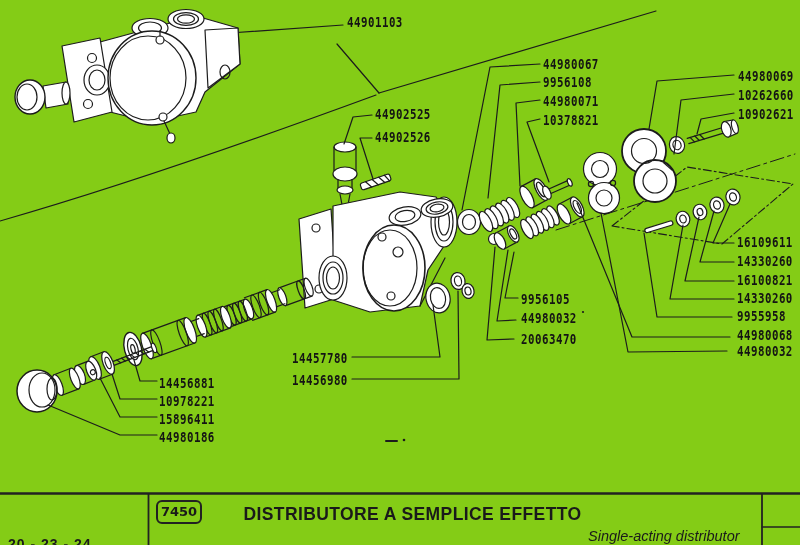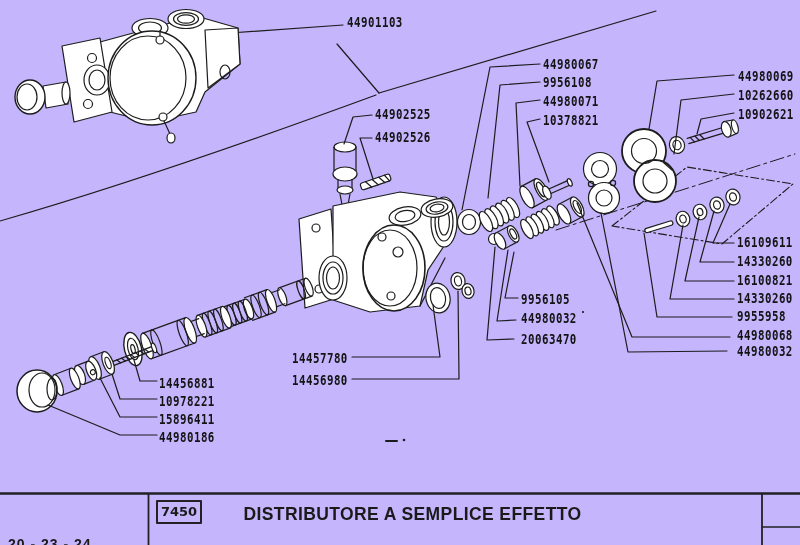--- a/index.html
+++ b/index.html
@@ -1,26 +1,26 @@
 <!DOCTYPE html>
 <html><head>
 <meta charset="utf-8">
 <style>
   html,body{margin:0;padding:0;background:#e8e8e8;}
-  .page{position:relative;width:800px;height:545px;background:#c4b5fd;overflow:hidden;
+  .page{position:relative;width:800px;height:545px;background:#84cc16;overflow:hidden;
         font-family:"DejaVu Sans",sans-serif;color:#1a1a1a;}
   svg{position:absolute;left:0;top:0;}
   .pn{position:absolute;font:bold 13.5px "DejaVu Sans Mono",monospace;letter-spacing:.6px;
       transform:scaleX(.8);transform-origin:0 0;white-space:nowrap;color:#141414;}
   .model{position:absolute;left:1px;top:507px;font:bold 26px "Liberation Sans",sans-serif;
          letter-spacing:1.5px;white-space:nowrap;}
   .model-pages{position:absolute;left:8px;top:536px;font:bold 14px "Liberation Sans",sans-serif;
          letter-spacing:1px;white-space:nowrap;}
   .code-box{position:absolute;left:156px;top:500px;width:42px;height:20px;border:2px solid #222;
-         border-radius:1px;text-align:center;font:bold 13px "DejaVu Sans",sans-serif;line-height:20px;}
+         border-radius:6px;text-align:center;font:bold 13px "DejaVu Sans",sans-serif;line-height:20px;}
   .title-it{position:absolute;left:148px;width:529px;top:504px;text-align:center;
          font:bold 17.5px "Liberation Sans",sans-serif;letter-spacing:.4px;}
   .title-fr{position:absolute;left:186px;top:528px;font:italic 14.5px "Liberation Serif", "Liberation Sans",serif;
          font-family:"Liberation Sans",sans-serif;font-style:italic;white-space:nowrap;}
   .title-en{position:absolute;left:588px;top:528px;font-style:italic;
          font:italic 14.5px "Liberation Sans",sans-serif;white-space:nowrap;}
 </style>
 </head>
 <body>
 
@@ -322,14 +322,15 @@
       <div class="pn" style="left: 292px; top: 372px;">14456980</div>
       <div class="pn" style="left: 159px; top: 375px;">14456881</div>
       <div class="pn" style="left: 159px; top: 393px;">10978221</div>
       <div class="pn" style="left: 159px; top: 411px;">15896411</div>
       <div class="pn" style="left: 159px; top: 429px;">44980186</div>
     </div>
 
 <div class="model-pages">20 - 23 - 24</div>
 <div class="code-box">7450</div>
 <div class="title-it">DISTRIBUTORE A SEMPLICE EFFETTO</div>
+<div class="title-en">Single-acting distributor</div>
 
 </div>
 
 </body></html>

